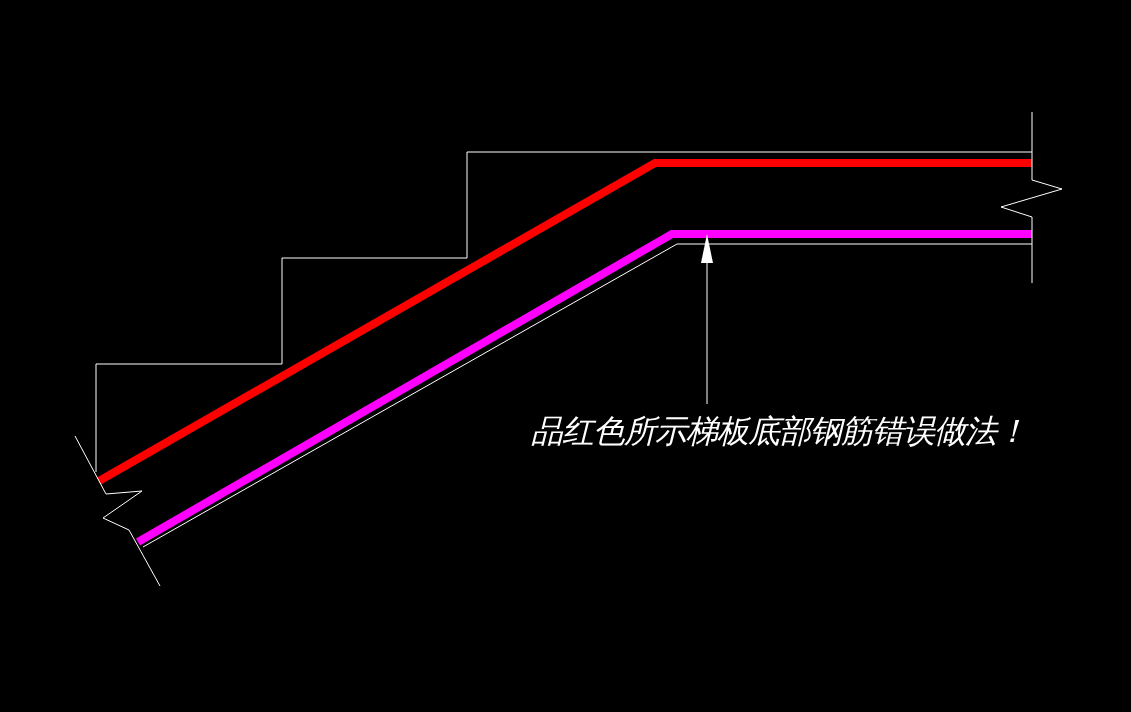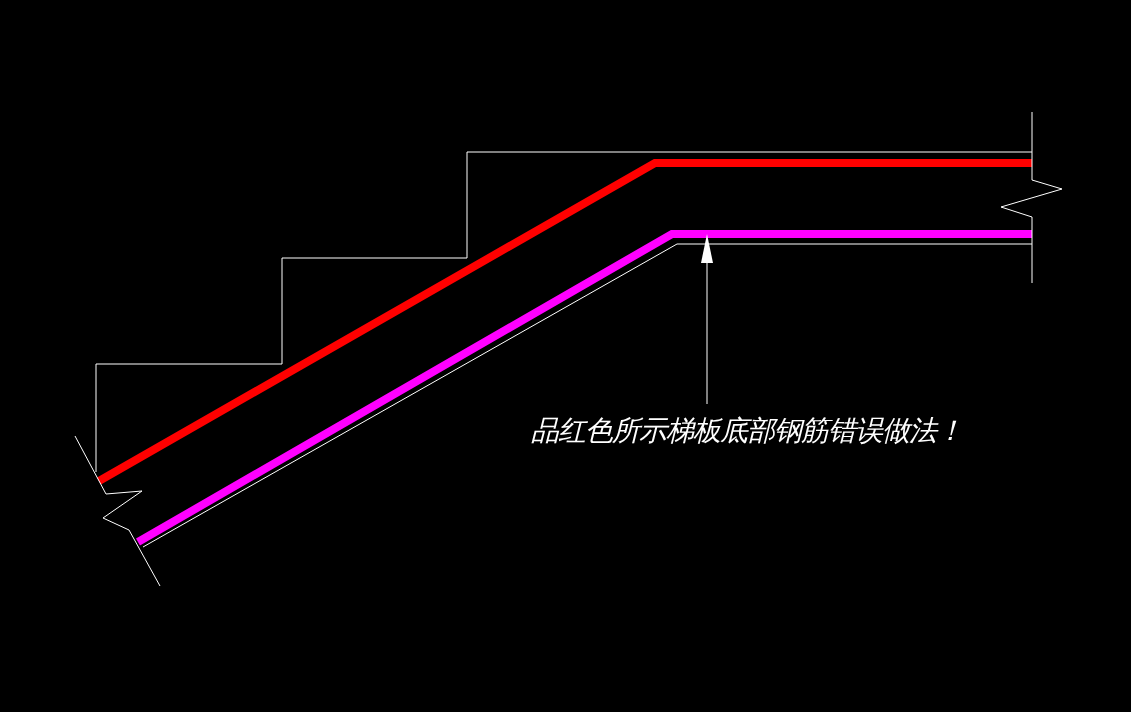--- a/index.html
+++ b/index.html
@@ -23,21 +23,21 @@
     height: 712px;
     display: block;
   }
   .annotation {
     position: absolute;
     left: 531px;
     top: 411px;
     width: 420px;
     height: 40px;
     color: #ffffff;
-    font-size: 28px;
+    font-size: 32px;
     line-height: 40px;
     font-style: italic;
     font-family: "DejaVu Sans", sans-serif;
     letter-spacing: -1px;
     white-space: nowrap;
   }
 </style>
 </head>
 <body>
 

